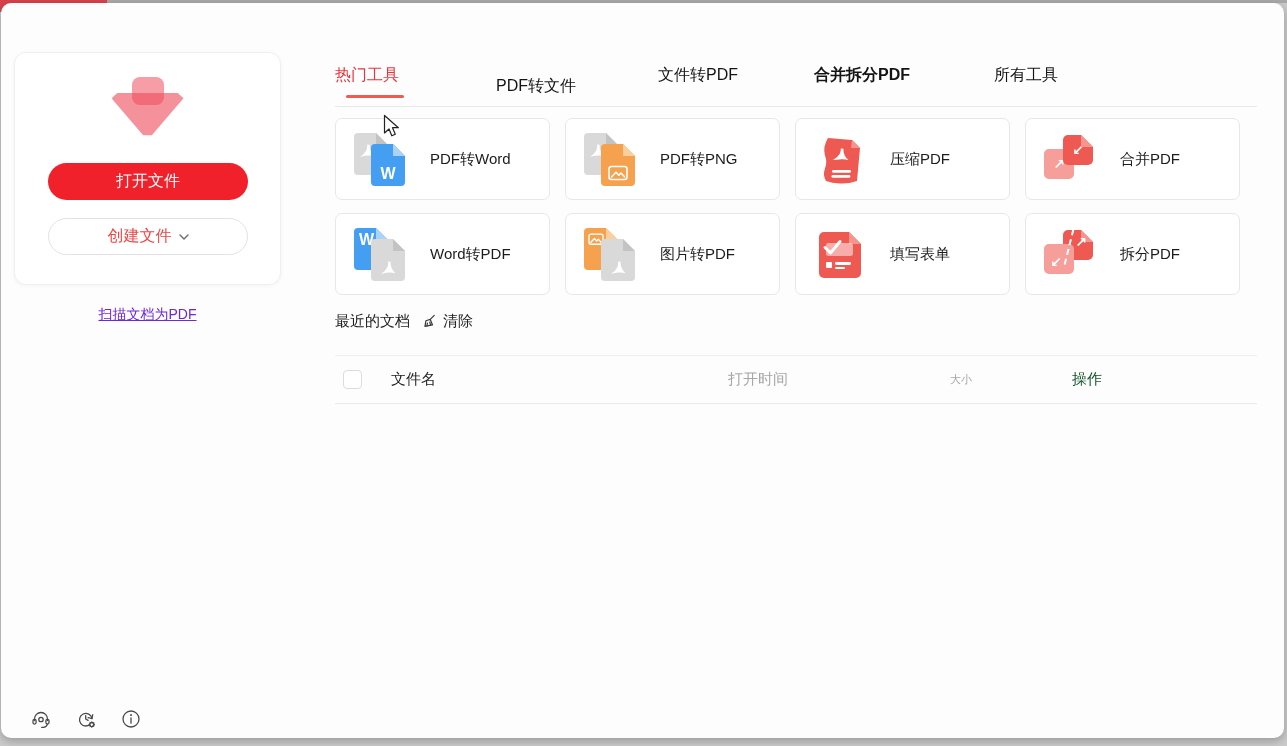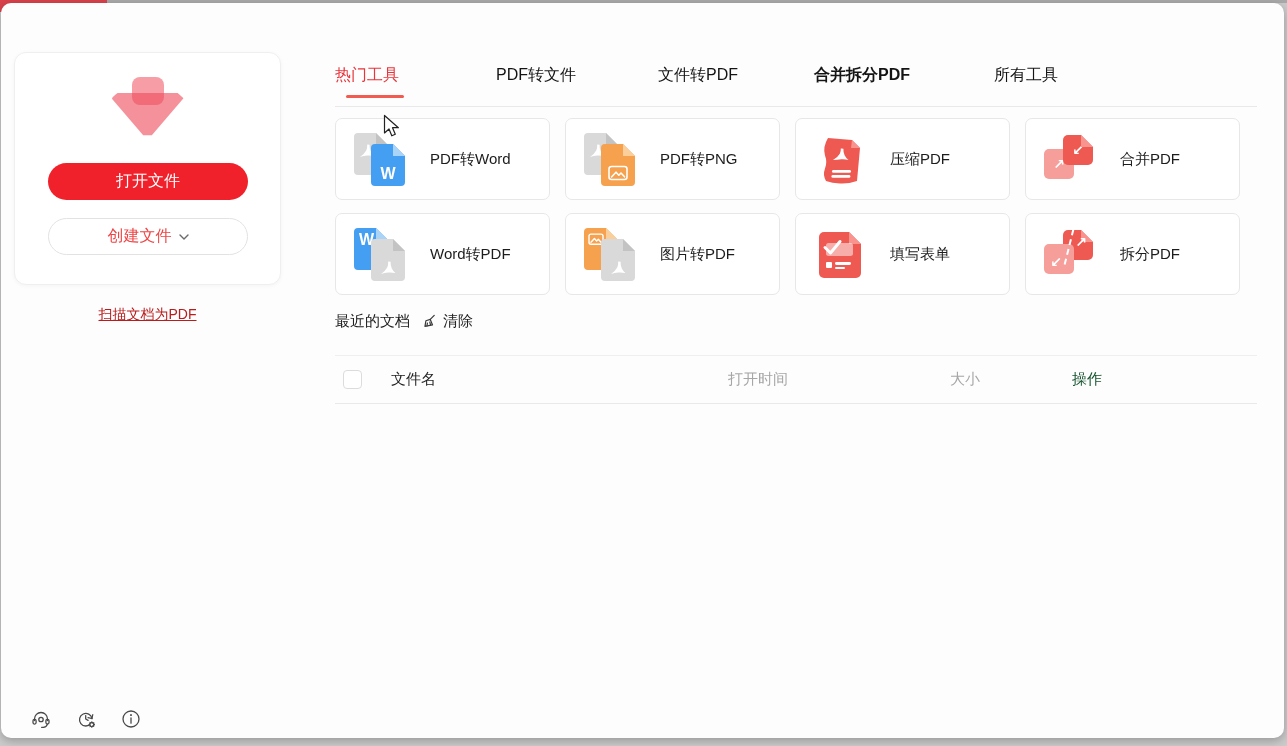--- a/index.html
+++ b/index.html
@@ -31,29 +31,29 @@
                       background:#ee4d5d; opacity:.55; border-radius:8px; }
   .arrow-icon .head { position:absolute; left:50%; top:16px; transform:translateX(-50%); width:72px; height:44px;
                       background:#ee4d5d; opacity:.62;
                       clip-path:polygon(0 12%, 8% 0, 92% 0, 100% 12%, 56% 96%, 44% 96%); border-radius:6px; }
   .btn-open { position:absolute; left:33px; top:110px; width:200px; height:37px; border:none; border-radius:19px;
               background:#f0212b; color:#fff; font-size:16px; font-family:inherit; cursor:pointer; }
   .btn-create { position:absolute; left:33px; top:165px; width:200px; height:37px; border:1px solid #e2e2e2; border-radius:19px;
                 background:#fff; color:#ef4444; font-size:16px; font-family:inherit; cursor:pointer;
                 display:flex; align-items:center; justify-content:center; gap:7px; }
   .scan-link { position:absolute; left:13px; top:303px; width:267px; text-align:center;
-               font-size:14px; color:#b91c1c; text-decoration:underline; cursor:pointer; }
+               font-size:14px; color:#6d28d9; text-decoration:underline; cursor:pointer; }
 
   .footer-icons { position:absolute; left:29px; bottom:8px; display:flex; gap:23px; }
   .footer-icons .fi { width:22px; height:22px; cursor:pointer; }
 
   
   .tabs { position:absolute; left:334px; top:62px; height:30px; display:flex; }
   .tab { font-size:16px; color:#141414; margin-right:0; cursor:pointer; position:relative; }
-  .tab-1{ width:161px;} .tab-2{ width:162px;} .tab-3{ width:156px;} .tab-4{ width:180px;font-weight:bold;} .tab-5{ width:100px;}
+  .tab-1{ width:161px;} .tab-2{ width:162px;margin-top:11px;} .tab-3{ width:156px;} .tab-4{ width:180px;font-weight:bold;} .tab-5{ width:100px;}
   .tab.active { color:#e8343a; }
   .tab-underline { position:absolute; left:345px; top:92px; width:58px; height:3px; border-radius:2px; background:#f15b50; }
   .tabs-divider { position:absolute; left:334px; top:103px; right:27px; height:1px; background:#e9e9e9; }
 
   .cards { position:absolute; left:334px; top:115px; width:930px; }
   .card { position:absolute; width:215px; height:82px; background:#fff; border:1px solid #e7e7e7; border-radius:7px; cursor:pointer; }
   .r0{ top:0; } .r1{ top:95px; }
   .c0{ left:0; } .c1{ left:230px; } .c2{ left:460px; } .c3{ left:690px; }
   .card-label { position:absolute; left:94px; top:50%; transform:translateY(-50%); font-size:15px; color:#1c1c1c; }
   .tool-icon { position:absolute; left:18px; top:14px; width:54px; height:54px; }
@@ -81,21 +81,21 @@
   .sq .arr { color:#fff; font-size:14px; font-weight:bold; font-family:"DejaVu Sans",sans-serif; }
   .dash-line { position:absolute; left:24px; top:1px; width:0; height:36px; border-left:2px dashed #fff; transform:rotate(14deg); }
 
   
   .recent-head { position:absolute; left:334px; top:309px; display:flex; align-items:center; font-size:15px; color:#1c1c1c; }
   .clear-btn { display:flex; align-items:center; gap:5px; margin-left:11px; cursor:pointer; }
   .table-head { position:absolute; left:334px; right:27px; top:353px; height:47px; display:flex; align-items:center; }
   .checkbox { width:19px; height:19px; border:1.5px solid #dcdcdc; border-radius:4px; background:#fff; margin-left:8px; cursor:pointer; }
   .col-name { flex:1; margin-left:29px; font-size:15px; color:#1f1f1f; }
   .col-time { width:222px; font-size:15px; color:#a6a6a6; }
-  .col-size { width:122px; font-size:15px; color:#a6a6a6; }
+  .col-size { width:122px; font-size:11px; color:#a6a6a6; }
   .col-act  { width:185px; font-size:15px; color:#14532d; }
   .table-divider-top    { position:absolute; left:334px; right:27px; top:352px; height:1px; background:#efefef; }
   .table-divider-bottom { position:absolute; left:334px; right:27px; top:400px; height:1px; background:#e9e9e9; }
 
   .cursor { position:absolute; left:383px; top:114px; pointer-events:none; z-index:50; }
 </style>
 </head>
 <body>
 
 <div class="backdrop-red"></div>

